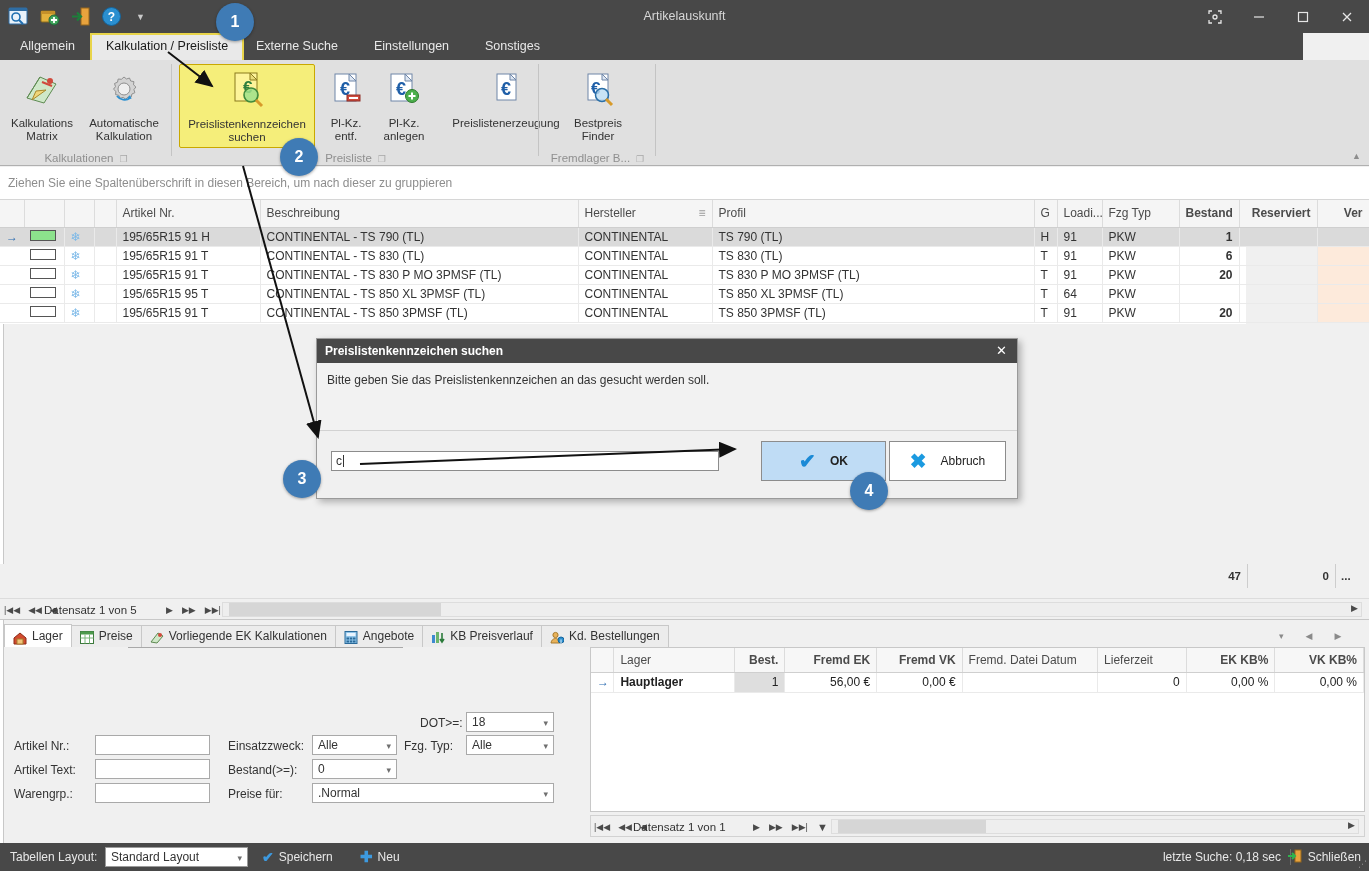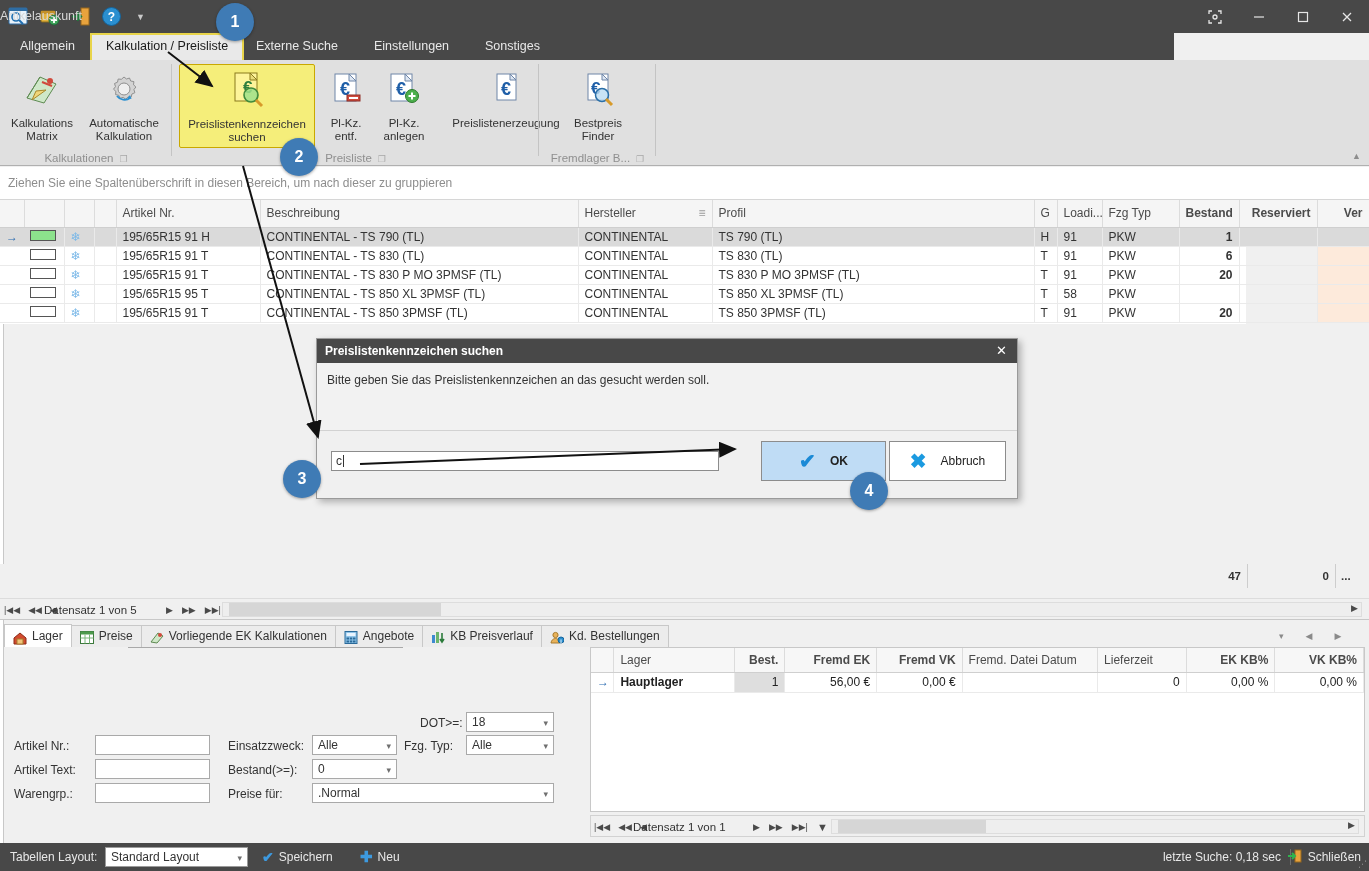--- a/index.html
+++ b/index.html
@@ -15,32 +15,32 @@
   
   .titlebar {
     position:absolute; left:0; top:0; width:1369px; height:33px;
     background:#484848; color:#ddd;
   }
   .qat { position:absolute; left:8px; top:6px; display:flex; align-items:center; gap:10px; }
   .qat-ico { width:21px; height:21px; display:block; }
   .qat-caret { color:#c9c9c9; font-size:9px; margin-left:4px; }
   .win-title {
     position:absolute; left:0; top:0; width:1369px; height:33px;
-    line-height:33px; font-size:12.5px; color:#d7d7d7;
+    line-height:33px; text-align:center; font-size:12.5px; color:#d7d7d7;
     pointer-events:none;
   }
   .wbtns { position:absolute; right:0; top:0; height:33px; display:flex; }
   .wbtn {
     width:44px; height:33px; display:flex; align-items:center; justify-content:center;
     color:#e6e6e6; font-size:13px;
   }
 
   
   .tabstrip {
-    position:absolute; left:0; top:33px; width:1174px; height:27px;
+    position:absolute; left:0; top:33px; width:1303px; height:27px;
     background:#484848;
   }
   .tab {
     position:absolute; top:0; height:27px; line-height:27px;
     padding:0 14px; font-size:12.5px; color:#e8e8e8; white-space:nowrap;
   }
   .tab.active {
     background:#e9e9e9; color:#1a1a1a;
     border:2px solid #e8d44a; border-bottom:none;
     line-height:23px;
@@ -506,21 +506,21 @@
       <tr>
         <td class="ind"></td>
         <td><span class="swatch"></span></td>
         <td><span class="snow">❄</span></td>
         <td></td>
         <td>195/65R15 95 T</td>
         <td>CONTINENTAL - TS 850 XL 3PMSF (TL)</td>
         <td>CONTINENTAL</td>
         <td>TS 850 XL 3PMSF (TL)</td>
         <td>T</td>
-        <td>58</td>
+        <td>64</td>
         <td>PKW</td>
         <td class="num"></td>
         <td class="num"></td>
         <td class="num peach"></td>
       </tr>
       <tr>
         <td class="ind"></td>
         <td><span class="swatch"></span></td>
         <td><span class="snow">❄</span></td>
         <td></td>

